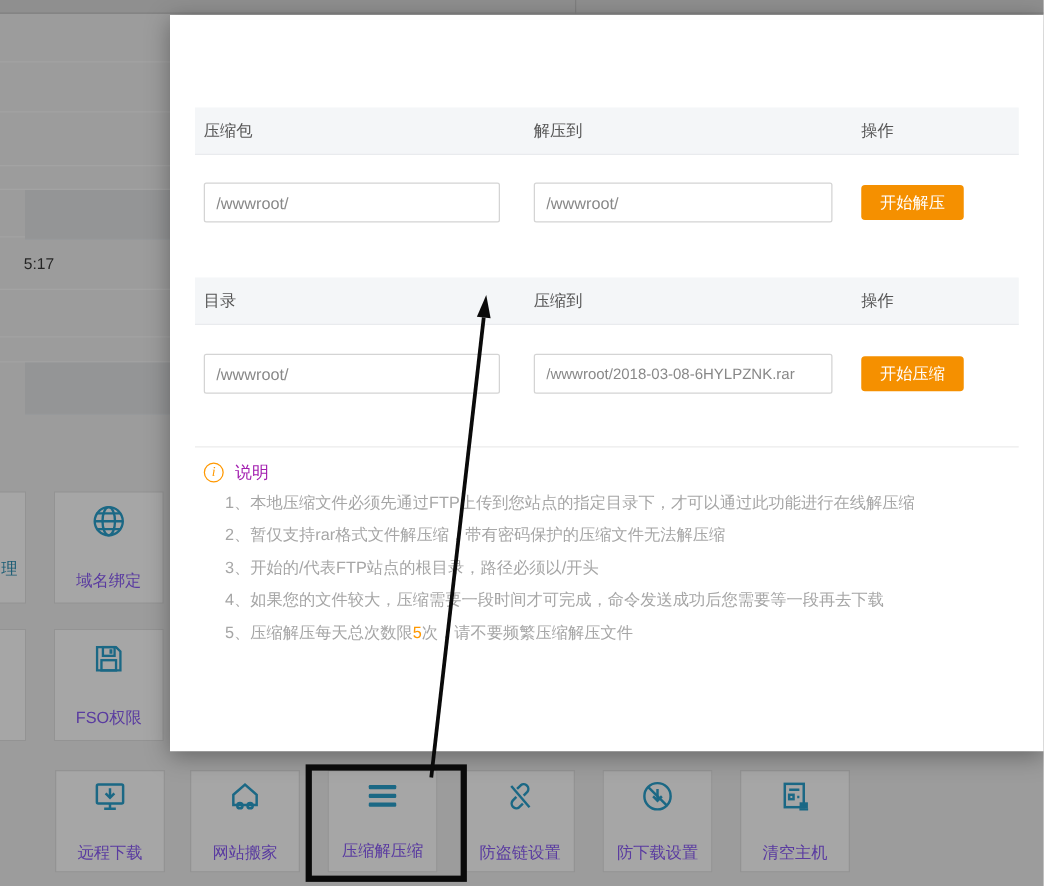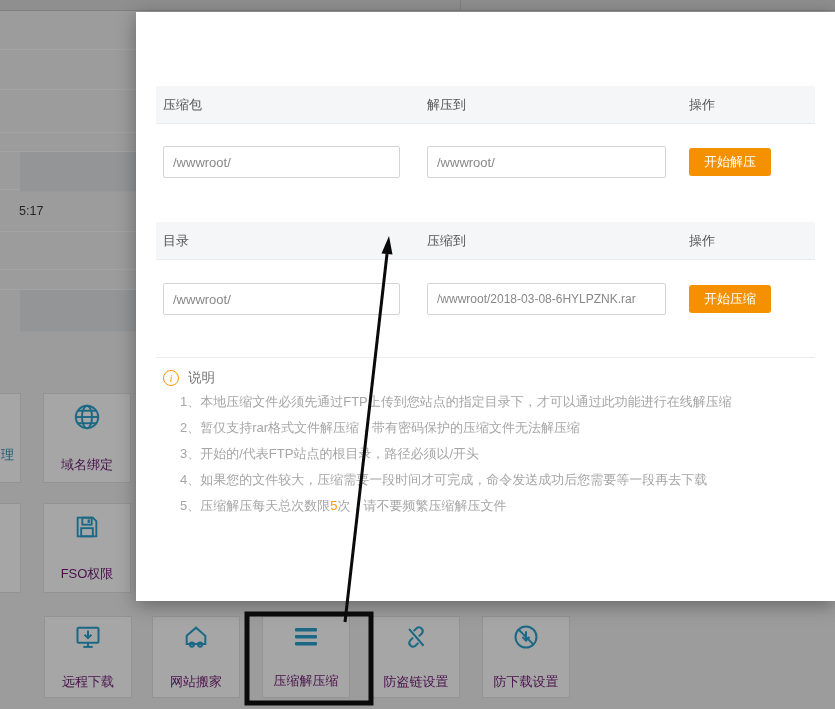--- a/index.html
+++ b/index.html
@@ -14,21 +14,21 @@
   .topstrip .vline { position:absolute; left:460px; top:0; width:1px; height:11px; background:#c4c4c4; }
 
   .left-table { position:absolute; left:0; top:11px; width:136px; height:381px; }
   .lrow { border-bottom:1px solid #fafafa; }
   .lrow.band { background:#e3e5e7; }
   .lrow.ts { font-size:12.5px; color:#3a3a3a; display:flex; align-items:center; padding-left:19px; }
 
   .tile { position:absolute; background:#ffffff; border:1px solid #e2e2e2;
           display:flex; flex-direction:column; align-items:center; justify-content:center;
           gap:10px; color:#2aa0cc; cursor:pointer; }
-  .tile .tlabel { font-size:13px; color:#701a75; white-space:nowrap;margin-top:14px; }
+  .tile .tlabel { font-size:13px; color:#8b5cf6; white-space:nowrap;margin-top:14px; }
   .tile svg { display:block; }
   .partial-label { position:absolute; font-size:13px; color:#2b8fb4; white-space:nowrap; }
 
   
   .overlay { position:absolute; inset:0; background:rgba(0,0,0,0.35); z-index:10; }
 
   
   .modal { position:absolute; left:136px; top:12px; width:699px; height:589px;
            background:#ffffff; z-index:20; box-shadow:0 4px 18px rgba(0,0,0,0.35); }
   .modal-header { position:absolute; left:0; top:0; width:100%; height:50px; background:#4e82d4;
@@ -55,21 +55,21 @@
           color:#ffffff; font-size:13px; cursor:pointer; font-family:inherit; }
   .btn1 { left:553px; top:136px; }
   .btn2 { left:553px; top:273px; }
 
   .divider { position:absolute; left:20px; top:345px; width:659px; height:0; border-top:1px solid #ebebeb; }
 
   .notes-head { position:absolute; left:27px; top:356px; height:20px; display:flex; align-items:center; gap:9px; }
   .i-icon { width:16px; height:16px; border:1px solid #ff9800; border-radius:50%;
             color:#ff9800; font-size:11px; font-style:italic; font-family:"Liberation Serif",serif;
             display:flex; align-items:center; justify-content:center; line-height:1; }
-  .notes-title { color:#737373; font-size:13.5px; }
+  .notes-title { color:#a21caf; font-size:13.5px; }
   .nitem { position:absolute; left:44px; font-size:13px; color:#a6a6a6; white-space:nowrap; }
   .n1 { top:381px; } .n2 { top:407px; } .n3 { top:433px; } .n4 { top:459px; } .n5 { top:485px; }
   .hl { color:#ff9800; }
 
   .modal-footer { position:absolute; left:0; bottom:0; width:100%; height:46px;
                   background:#f8f9fb; border-top:1px solid #e8e8e8; }
   .cancel-btn { position:absolute; right:38px; top:10px; width:57px; height:26px;
                 background:#ffffff; border:1px solid #7fa3e6; border-radius:4px;
                 color:#5c8ce0; font-size:13px; cursor:pointer; font-family:inherit; }
 
@@ -187,20 +187,33 @@
         <svg width="28" height="28" viewBox="0 0 24 24" fill="none" stroke="#2aa0cc" stroke-width="1.7">
           <circle cx="12" cy="12" r="9"></circle>
           <line x1="12" y1="7" x2="12" y2="14.5"></line>
           <path d="M9 12 l3 3 l3 -3" fill="none"></path>
           <line x1="5.5" y1="5.5" x2="18.5" y2="18.5"></line>
         </svg>
       </span>
       <span class="tlabel">防下载设置</span>
     </div>
 
+    <div class="tile" style="left:592px; top:616px; width:88px; height:82px; gap:8px;">
+      <span>
+        <svg width="28" height="28" viewBox="0 0 24 24" fill="none" stroke="#2aa0cc" stroke-width="1.7">
+          <rect x="5" y="3.5" width="13" height="16"></rect>
+          <line x1="8" y1="7.5" x2="15" y2="7.5"></line>
+          <rect x="8" y="11" width="3" height="3"></rect>
+          <line x1="13.5" y1="12.5" x2="15" y2="12.5"></line>
+          <rect x="16" y="17" width="4" height="2.5" fill="#2aa0cc"></rect>
+          <line x1="15" y1="21" x2="21" y2="21"></line>
+        </svg>
+      </span>
+      <span class="tlabel">清空主机</span>
+    </div>
   </div>
 
   <div class="overlay"></div>
 
   <div class="modal">
 
     <div class="band band1">
       <span class="c1">压缩包</span>
       <span class="c2">解压到</span>
       <span class="c3">操作</span>

